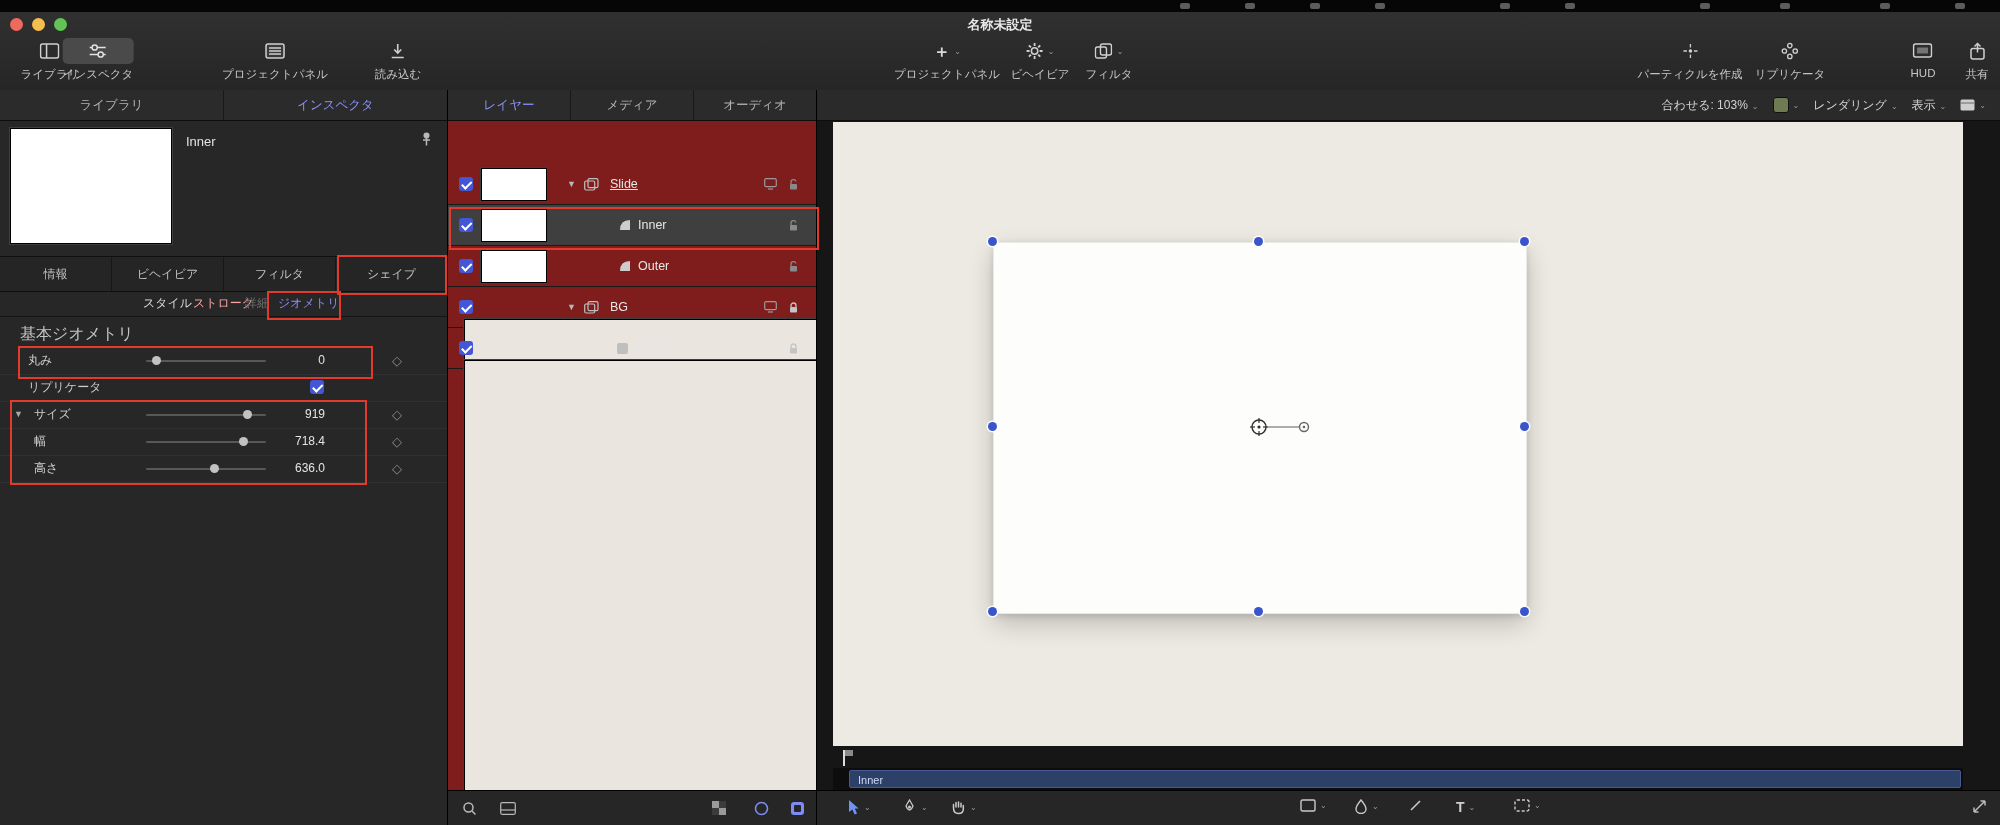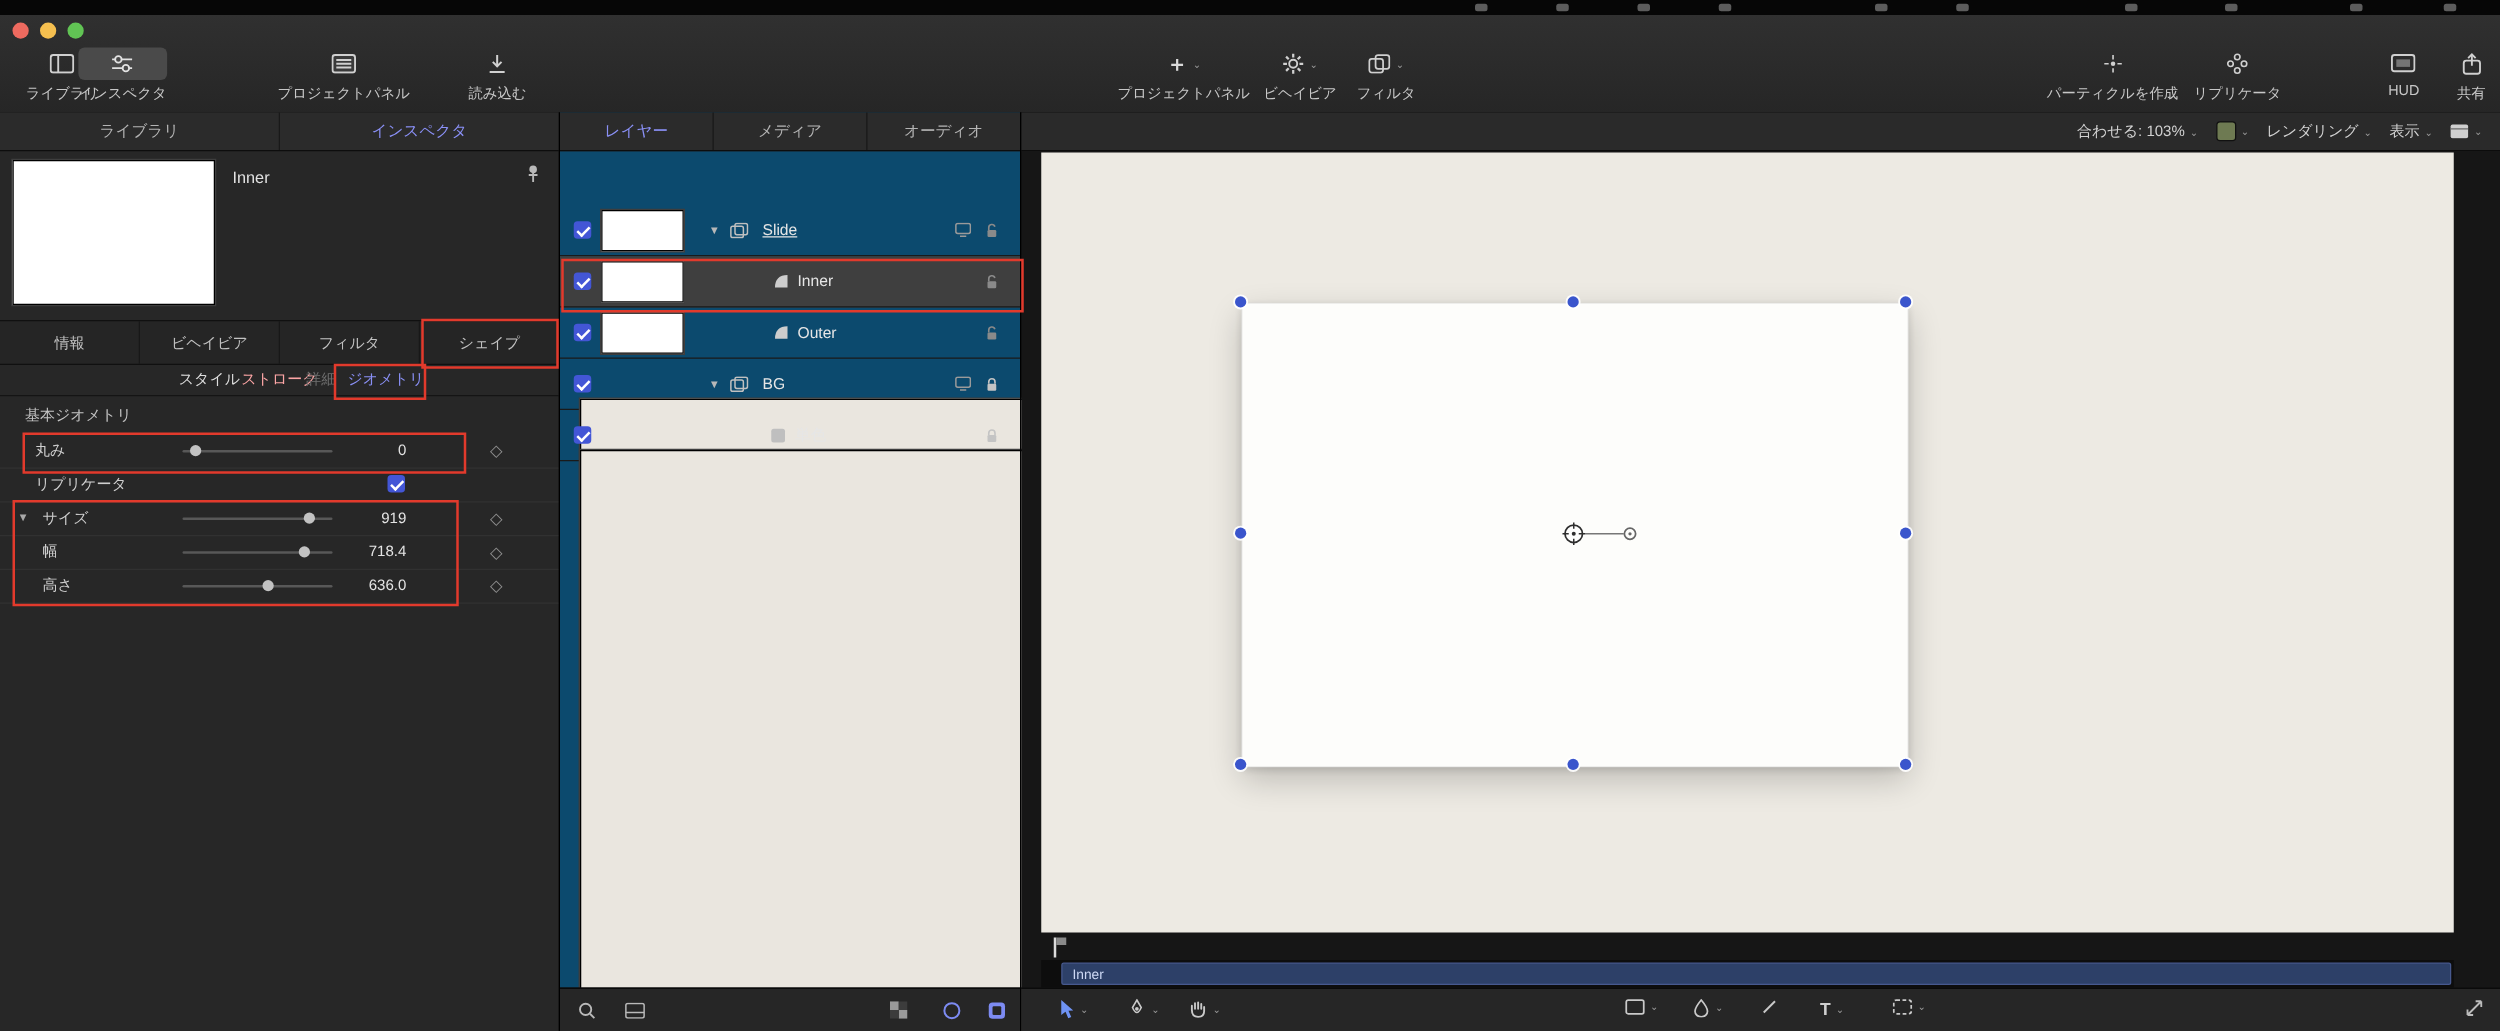--- a/index.html
+++ b/index.html
@@ -16,40 +16,40 @@
   .win-title{position:absolute;top:4px;left:0;width:100%;text-align:center;
              font-size:13px;font-weight:bold;color:#e8e8e8}
   .tbtn{position:absolute;top:26px;transform:translateX(-50%);text-align:center}
   .ticon{height:26px;display:flex;align-items:center;justify-content:center;color:#d3d3d3}
   .ticon.sel{background:#4a4a4a;border-radius:5px;padding:0 9px}
   .tlabel{font-size:11.5px;color:#c7c7c7;margin-top:3px;white-space:nowrap}
   .chev{font-size:8px;color:#9a9a9a;margin-left:4px}
   .plus{font-size:17px;color:#dadada;font-weight:bold;line-height:1}
   
   .lpanel{position:absolute;left:0;top:90px;width:447px;height:735px;background:#272727}
-  .mpanel{position:absolute;left:448px;top:90px;width:368px;height:735px;background:#0c4a6e}
+  .mpanel{position:absolute;left:448px;top:90px;width:368px;height:735px;background:#7f1d1d}
   .cvarea{position:absolute;left:817px;top:90px;width:1183px;height:735px;background:#161616}
   .vdiv{position:absolute;top:90px;width:1px;height:735px;background:#000}
   .ptabs{position:absolute;left:0;top:0;right:0;height:30px;background:#2b2b2b;
          border-bottom:1px solid #0d0d0d;display:flex}
   .ptab{flex:1;text-align:center;line-height:30px;font-size:12.5px;color:#b4b4b4;
         border-right:1px solid #191919}
   .ptab:last-child{border-right:none}
   .active{color:#8a90f6}
   
   .pv-thumb{position:absolute;left:10px;top:38px;width:160px;height:114px;background:#fff;
             border:1px solid #000;box-shadow:0 0 0 1px #3e3e3e}
   .pv-title{position:absolute;left:186px;top:44px;font-size:13px;color:#e2e2e2}
   .itabs{position:absolute;left:0;top:166px;right:0;height:34px;display:flex;
          border-top:1px solid #101010;border-bottom:1px solid #101010;background:#252525}
   .itab{flex:1;text-align:center;line-height:34px;font-size:12px;color:#c2c2c2;
         border-right:1px solid #181818}
   .itab:last-child{border-right:none}
   .stab{position:absolute;top:200px;height:26px;line-height:26px;font-size:12px}
-  .sec-title{position:absolute;left:20px;top:234px;font-size:12px;color:#c4c4c4}
+  .sec-title{position:absolute;left:20px;top:234px;font-size:16px;color:#c4c4c4}
   .prow{position:absolute;left:0;width:447px;height:27px;border-bottom:1px solid rgba(70,70,70,.35)}
   .plabel{position:absolute;top:0;line-height:27px;font-size:12px;color:#cfcfcf;white-space:nowrap}
   .pval{position:absolute;top:0;line-height:27px;font-size:12px;color:#e4e4e4;text-align:right}
   .kf{position:absolute;left:392px;top:0;line-height:27px;font-size:13px;color:#8f8f8f}
   .disc{position:absolute;left:14px;top:0;line-height:27px;font-size:9px;color:#a8a8a8}
   .slider{position:absolute;top:0;height:27px}
   .strack{position:absolute;left:0;right:0;top:13px;height:2px;background:#585858;border-radius:1px}
   .sthumb{position:absolute;top:8.5px;width:9px;height:9px;border-radius:50%;background:#c2c2c2;margin-left:-4px}
   .cb{position:absolute;width:14px;height:14px;background:#4356d6;border-radius:3px}
   .cb::after{content:"";position:absolute;left:4.5px;top:1.5px;width:3.5px;height:7.5px;
@@ -98,20 +98,21 @@
   <div class="mb-dot" style="left:1700px"></div>
   <div class="mb-dot" style="left:1780px"></div>
   <div class="mb-dot" style="left:1880px"></div>
   <div class="mb-dot" style="left:1955px"></div>
 </div>
 
 <div class="titlebar">
   <div class="tl" style="left:10px;background:#ee6a5f"></div>
   <div class="tl" style="left:32px;background:#f5bf4f"></div>
   <div class="tl" style="left:54px;background:#61c454"></div>
+  <div class="win-title">名称未設定</div>
 
   <div class="tbtn" style="left:50px">
     <div class="ticon">
       <svg width="20" height="16" fill="none" stroke="#d0d0d0" stroke-width="1.5">
           <rect x="1" y="1" width="18" height="14" rx="2"></rect>
           <line x1="7" y1="1" x2="7" y2="15"></line>
         </svg>
     </div>
     <div class="tlabel">ライブラリ</div>
   </div>

